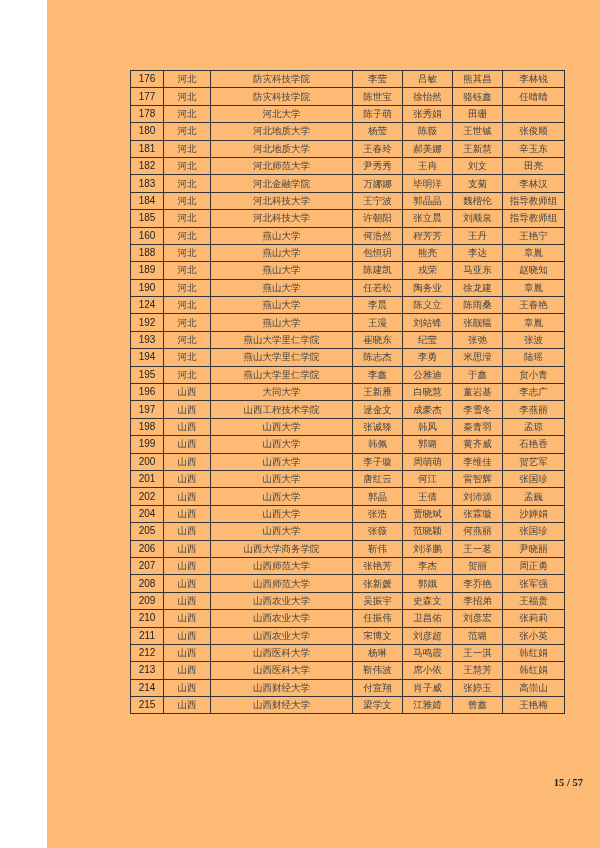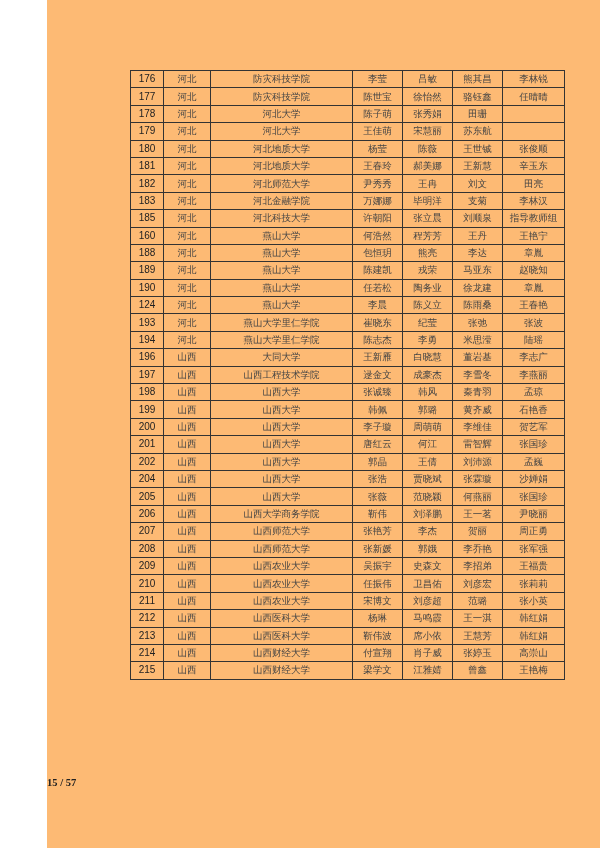--- a/index.html
+++ b/index.html
@@ -10,21 +10,21 @@
     border-collapse:collapse; table-layout:fixed;
     border:1.5px solid #222;
   }
   table.roster td {
     border:1px solid #333; height:16.4px; padding:0;
     font-size:9.5px; color:#444; text-align:center; vertical-align:middle;
     white-space:nowrap; overflow:hidden; line-height:16px;
   }
   table.roster td.num { font-family:"Liberation Sans", sans-serif; font-size:10px; color:#222; }
   .footer {
-    position:absolute; left:0; width:536px; top:777px; text-align:left;
+    position:absolute; left:0; width:536px; top:777px; text-align:right;
     font-family:"Liberation Serif", serif; font-weight:bold; font-size:10.5px; color:#222;
   }
 </style>
 </head>
 <body>
 
 <div class="page">
   <table class="roster">
     <colgroup>
       <col style="width:33px">
@@ -57,29 +57,20 @@
         <tr>
           <td class="num">178</td>
           <td>河北</td>
           <td>河北大学</td>
           <td>陈子萌</td>
           <td>张秀娟</td>
           <td>田珊</td>
           <td></td>
         </tr>
         <tr>
-          <td class="num">179</td>
-          <td>河北</td>
-          <td>河北大学</td>
-          <td>王佳萌</td>
-          <td>宋慧丽</td>
-          <td>苏东航</td>
-          <td></td>
-        </tr>
-        <tr>
           <td class="num">180</td>
           <td>河北</td>
           <td>河北地质大学</td>
           <td>杨莹</td>
           <td>陈薇</td>
           <td>王世铖</td>
           <td>张俊顺</td>
         </tr>
         <tr>
           <td class="num">181</td>
@@ -102,20 +93,29 @@
         <tr>
           <td class="num">183</td>
           <td>河北</td>
           <td>河北金融学院</td>
           <td>万娜娜</td>
           <td>毕明洋</td>
           <td>支菊</td>
           <td>李林汉</td>
         </tr>
         <tr>
+          <td class="num">184</td>
+          <td>河北</td>
+          <td>河北科技大学</td>
+          <td>王宁波</td>
+          <td>郭晶晶</td>
+          <td>魏楷伦</td>
+          <td>指导教师组</td>
+        </tr>
+        <tr>
           <td class="num">185</td>
           <td>河北</td>
           <td>河北科技大学</td>
           <td>许朝阳</td>
           <td>张立晨</td>
           <td>刘顺泉</td>
           <td>指导教师组</td>
         </tr>
         <tr>
           <td class="num">160</td>
@@ -156,36 +156,54 @@
         <tr>
           <td class="num">124</td>
           <td>河北</td>
           <td>燕山大学</td>
           <td>李晨</td>
           <td>陈义立</td>
           <td>陈雨桑</td>
           <td>王春艳</td>
         </tr>
         <tr>
+          <td class="num">192</td>
+          <td>河北</td>
+          <td>燕山大学</td>
+          <td>王漫</td>
+          <td>刘站锋</td>
+          <td>张靓韫</td>
+          <td>章胤</td>
+        </tr>
+        <tr>
           <td class="num">193</td>
           <td>河北</td>
           <td>燕山大学里仁学院</td>
           <td>崔晓东</td>
           <td>纪莹</td>
           <td>张弛</td>
           <td>张波</td>
         </tr>
         <tr>
           <td class="num">194</td>
           <td>河北</td>
           <td>燕山大学里仁学院</td>
           <td>陈志杰</td>
           <td>李勇</td>
           <td>米思滢</td>
           <td>陆瑶</td>
+        </tr>
+        <tr>
+          <td class="num">195</td>
+          <td>河北</td>
+          <td>燕山大学里仁学院</td>
+          <td>李鑫</td>
+          <td>公雅迪</td>
+          <td>于鑫</td>
+          <td>贠小青</td>
         </tr>
         <tr>
           <td class="num">196</td>
           <td>山西</td>
           <td>大同大学</td>
           <td>王新雁</td>
           <td>白晓慧</td>
           <td>董岩基</td>
           <td>李志广</td>
         </tr>

